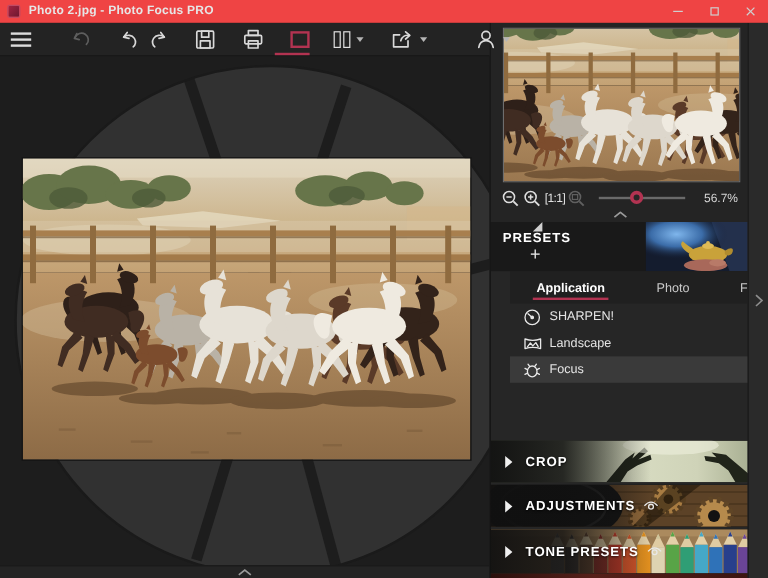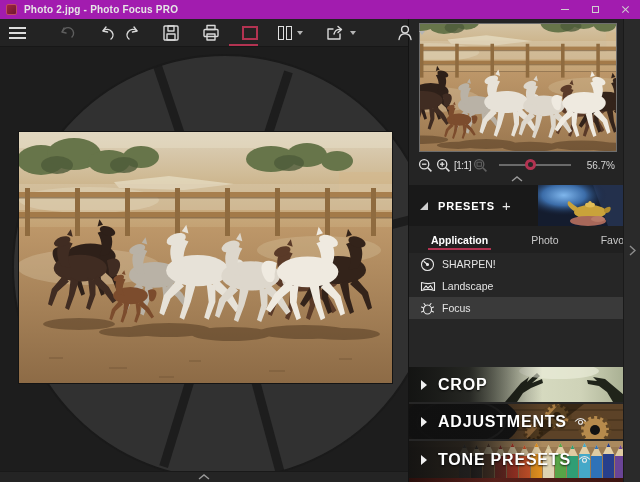--- a/index.html
+++ b/index.html
@@ -1,21 +1,21 @@
 <!DOCTYPE html>
 <html style="--accent: #b23351;"><head>
 <meta charset="utf-8">
 <style>
   :root{ --accent:#b23351; }
   *{margin:0;padding:0;box-sizing:border-box;}
   html,body{width:640px;height:482px;overflow:hidden;background:#1d1d1d;
     font-family:"Liberation Sans",sans-serif;-webkit-font-smoothing:antialiased;}
 
   
-  .titlebar{position:absolute;left:0;top:0;width:640px;height:19px;background:#a21caf;
+  .titlebar{position:absolute;left:0;top:0;width:640px;height:19px;background:#ef4444;
     display:flex;align-items:center;z-index:40;}
   .app-icon{width:11px;height:11px;margin-left:6px;border-radius:2px;
     background:linear-gradient(135deg,#a32442,#6d1830);border:1px solid #c04a63;}
   .win-title{margin-left:7px;font-size:10px;font-weight:700;color:#e6e6e6;letter-spacing:.2px;}
   .win-controls{margin-left:auto;display:flex;height:100%;}
   .win-btn{width:30px;height:100%;display:flex;align-items:center;justify-content:center;cursor:default;}
   .glyph-min{width:8px;height:1px;background:#cfcfcf;}
   .glyph-max{width:7px;height:7px;border:1px solid #cfcfcf;}
   .glyph-close{position:relative;width:9px;height:9px;}
   .glyph-close:before,.glyph-close:after{content:"";position:absolute;left:4px;top:0;width:1px;height:9px;background:#cfcfcf;}
@@ -58,50 +58,50 @@
   .zi{display:flex;align-items:center;justify-content:center;margin-right:3px;}
   .ratio{font-size:10px;color:#e0e0e0;margin:0 2px 0 0;letter-spacing:-.5px;text-align:center;}
   .slider{flex:1;position:relative;height:12px;margin:0 8px;}
   .slider .track{position:absolute;left:0;right:0;top:5px;height:2px;background:#6a6a6a;}
   .slider .knob{position:absolute;left:36%;top:0;width:11px;height:11px;border-radius:50%;
     background:#262626;border:3px solid var(--accent);}
   .zpct{font-size:10px;color:#d6d6d6;width:36px;text-align:right;}
   .nav-collapse{position:absolute;left:0;top:157px;width:215px;display:flex;justify-content:center;}
 
   .presets-header{position:absolute;left:0;top:166px;width:215px;height:41px;background:#191919;overflow:hidden;}
-  .presets-header .label-row{position:absolute;left:0;top:0;height:100%;display:flex;align-items:center;z-index:2;}
+  .presets-header .label-row{position:absolute;left:0;top:0;height:100%;display:flex;align-items:center;z-index:2;flex-direction:column;}
   .exp-open{width:0;height:0;border-left:8px solid transparent;border-bottom:8px solid #cfcfcf;margin-left:11px;}
   .presets-title{color:#fff;font-size:11px;font-weight:700;letter-spacing:.8px;margin-left:10px;}
   .plus{color:#e8e8e8;font-size:15px;font-weight:400;margin-left:7px;line-height:1;}
   .lamp-art{position:absolute;right:0;top:0;width:86px;height:41px;}
 
-  .tabs{position:absolute;left:0;top:207px;width:215px;height:27px;background:#202020;
+  .tabs{position:absolute;left:16px;top:207px;width:215px;height:27px;background:#202020;
     display:flex;align-items:center;}
   .tab{font-size:10.5px;color:#c9c9c9;position:relative;height:100%;display:flex;align-items:center;}
   .tab.active{color:#ffffff;font-weight:700;}
   .tab.active:after{content:"";position:absolute;left:-3px;right:-3px;bottom:3px;height:2px;background:var(--accent);}
   .tab1{margin-left:22px;}
   .tab2{margin-left:43px;}
   .tab3{margin-left:42px;}
 
-  .preset-list{position:absolute;left:0;top:234px;width:215px;}
+  .preset-list{position:absolute;left:16px;top:234px;width:215px;}
   .preset-row{height:22px;display:flex;align-items:center;padding-left:10px;}
   .preset-row.alt{background:#3a3a3a;}
   .preset-row .p-ico{width:17px;height:17px;display:flex;align-items:center;justify-content:center;margin-right:6px;}
   .preset-row .p-label{font-size:10.5px;color:#e4e4e4;}
   svg.pico{stroke:#e8e8e8;fill:none;stroke-width:1.1;stroke-linecap:round;stroke-linejoin:round;}
 
   .section{position:absolute;left:0;width:215px;overflow:hidden;background:#111;}
   .section .art{position:absolute;left:0;top:0;width:215px;height:100%;}
   .section .shade{position:absolute;left:0;top:0;width:100%;height:100%;
     background:linear-gradient(90deg,rgba(16,16,16,.96) 0%,rgba(16,16,16,.85) 28%,rgba(16,16,16,.35) 48%,rgba(16,16,16,0) 62%);}
   .section .label-row{position:absolute;left:0;top:0;height:100%;display:flex;align-items:center;z-index:3;}
   .exp-closed{width:0;height:0;border-top:5px solid transparent;border-bottom:5px solid transparent;
     border-left:6px solid #f0f0f0;margin-left:12px;}
-  .section-title{color:#fff;font-size:16px;font-weight:700;letter-spacing:.8px;margin-left:11px;
+  .section-title{color:#fff;font-size:11px;font-weight:700;letter-spacing:.8px;margin-left:11px;
     text-shadow:0 1px 2px rgba(0,0,0,.8);}
   .eye{margin-left:7px;display:flex;align-items:center;}
   .sec-crop{top:348px;height:35px;}
   .sec-adjustments{top:385px;height:35px;}
   .sec-tonecurves{top:422px;height:37px;}
   .bottom-sliver{position:absolute;left:0;top:459px;width:215px;height:4px;
     background:linear-gradient(90deg,#2a0f0c,#57201a 40%,#3c1410);}
 </style>
 </head>
 <body>

